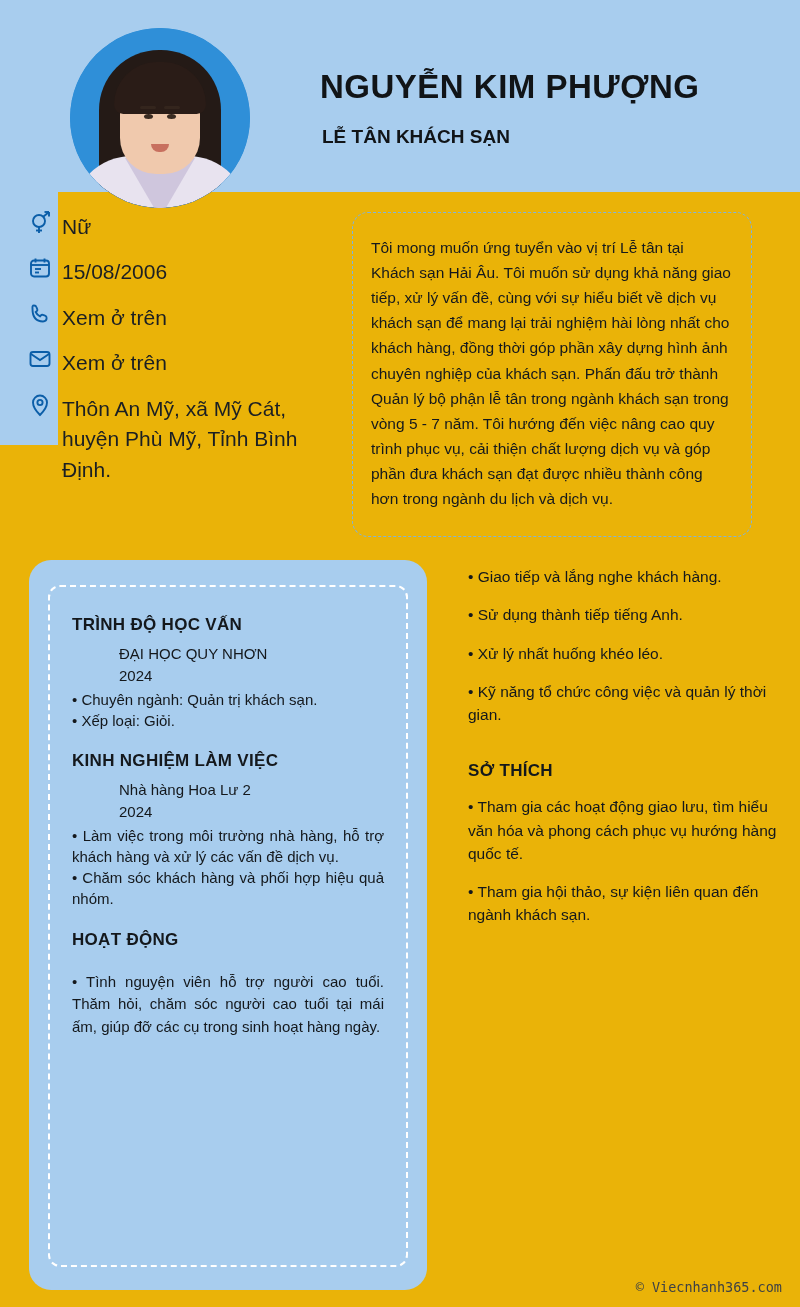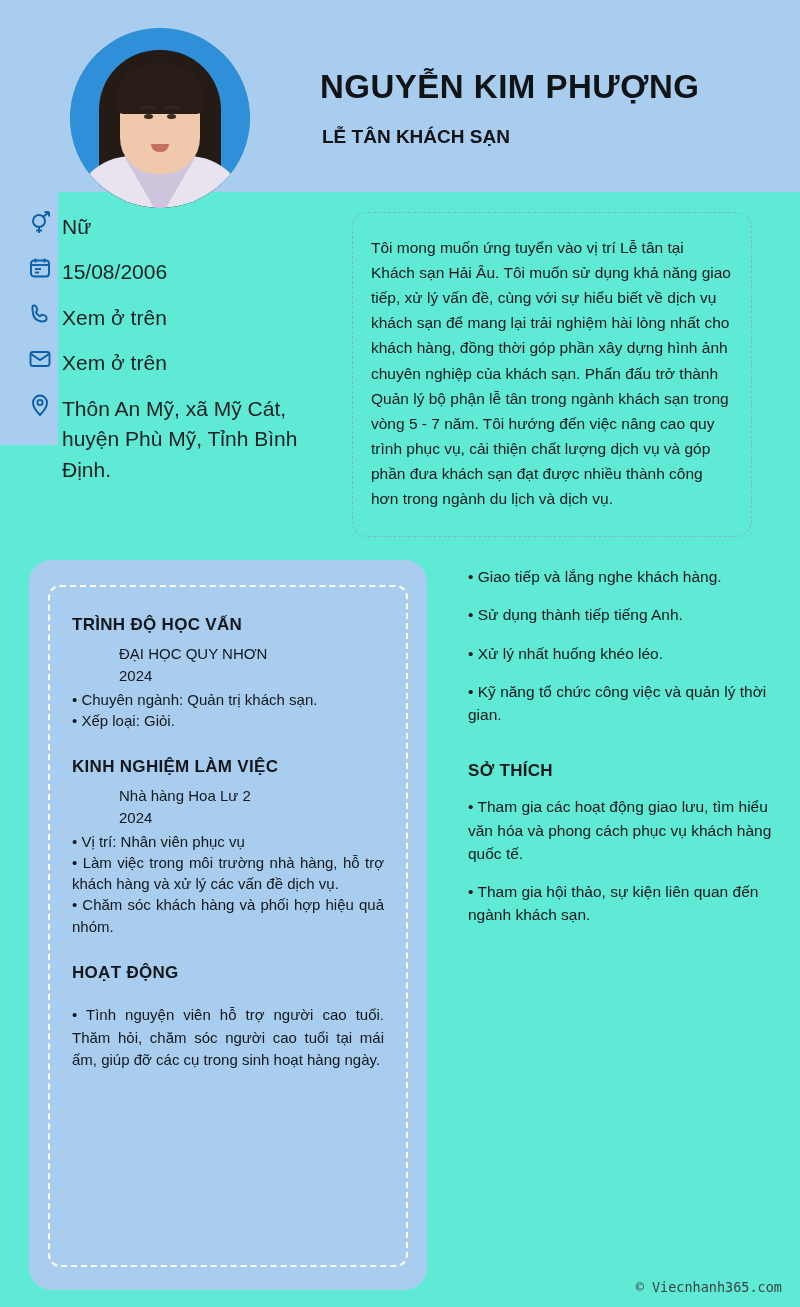--- a/index.html
+++ b/index.html
@@ -6,21 +6,21 @@
   html, body {
     width: 800px;
     height: 1307px;
     font-family: "Liberation Sans", sans-serif;
     background: #ffffff;
   }
   .page {
     position: relative;
     width: 800px;
     height: 1307px;
-    background: #5eead4;
+    background: #eab308;
     overflow: hidden;
   }
 
   
   .top-band {
     position: absolute;
     left: 0; top: 0;
     width: 800px; height: 192px;
     background: #a8cdee;
   }
@@ -160,21 +160,21 @@
     padding: 28px 22px 18px 22px;
     overflow: hidden;
   }
   .sec-title {
     font-size: 17px;
     font-weight: bold;
     color: #14181c;
     letter-spacing: 0.3px;
     margin-bottom: 9px;
   }
-  .sec-title.gap { margin-top: 26px; }
+  .sec-title.gap { margin-top: 20px; }
   .sub-title {
     font-size: 15px;
     color: #14181c;
     line-height: 1.35;
   }
   .body-line {
     font-size: 15px;
     color: #14181c;
     line-height: 1.5;
     text-align: justify;
@@ -309,38 +309,37 @@
 
     <div class="sec-title">TRÌNH ĐỘ HỌC VẤN</div>
     <div class="sub-title blk">ĐẠI HỌC QUY NHƠN</div>
     <div class="sub-title blk">2024</div>
     <div class="body-line tight">• Chuyên ngành: Quản trị khách sạn.</div>
     <div class="body-line tight">• Xếp loại: Giỏi.</div>
 
     <div class="sec-title gap">KINH NGHIỆM LÀM VIỆC</div>
     <div class="sub-title blk">Nhà hàng Hoa Lư 2</div>
     <div class="sub-title blk">2024</div>
-    <div class="body-line tight">• Vị trí: Nhân viên phục vụ</div>
     <div class="body-line tight">• Làm việc trong môi trường nhà hàng, hỗ trợ khách hàng và xử lý các vấn đề dịch vụ.</div>
     <div class="body-line tight">• Chăm sóc khách hàng và phối hợp hiệu quả nhóm.</div>
 
     <div class="sec-title gap">HOẠT ĐỘNG</div>
     <div class="spacer"></div>
     <div class="body-line">• Tình nguyện viên hỗ trợ người cao tuổi. Thăm hỏi, chăm sóc người cao tuổi tại mái ấm, giúp đỡ các cụ trong sinh hoạt hàng ngày.</div>
 
   </div>
 
   <div class="right-col">
     <div class="r-item">• Giao tiếp và lắng nghe khách hàng.</div>
     <div class="r-item">• Sử dụng thành tiếp tiếng Anh.</div>
     <div class="r-item">• Xử lý nhất huống khéo léo.</div>
     <div class="r-item">• Kỹ năng tổ chức công việc và quản lý thời gian.</div>
 
     <div class="r-gap"></div>
 
     <div class="r-title">SỞ THÍCH</div>
-    <div class="r-item">• Tham gia các hoạt động giao lưu, tìm hiểu văn hóa và phong cách phục vụ khách hàng quốc tế.</div>
+    <div class="r-item">• Tham gia các hoạt động giao lưu, tìm hiểu văn hóa và phong cách phục vụ hướng hàng quốc tế.</div>
     <div class="r-item">• Tham gia hội thảo, sự kiện liên quan đến ngành khách sạn.</div>
   </div>
 
   <div class="footer">© Viecnhanh365.com</div>
 
 </div>
 
 </body></html>

